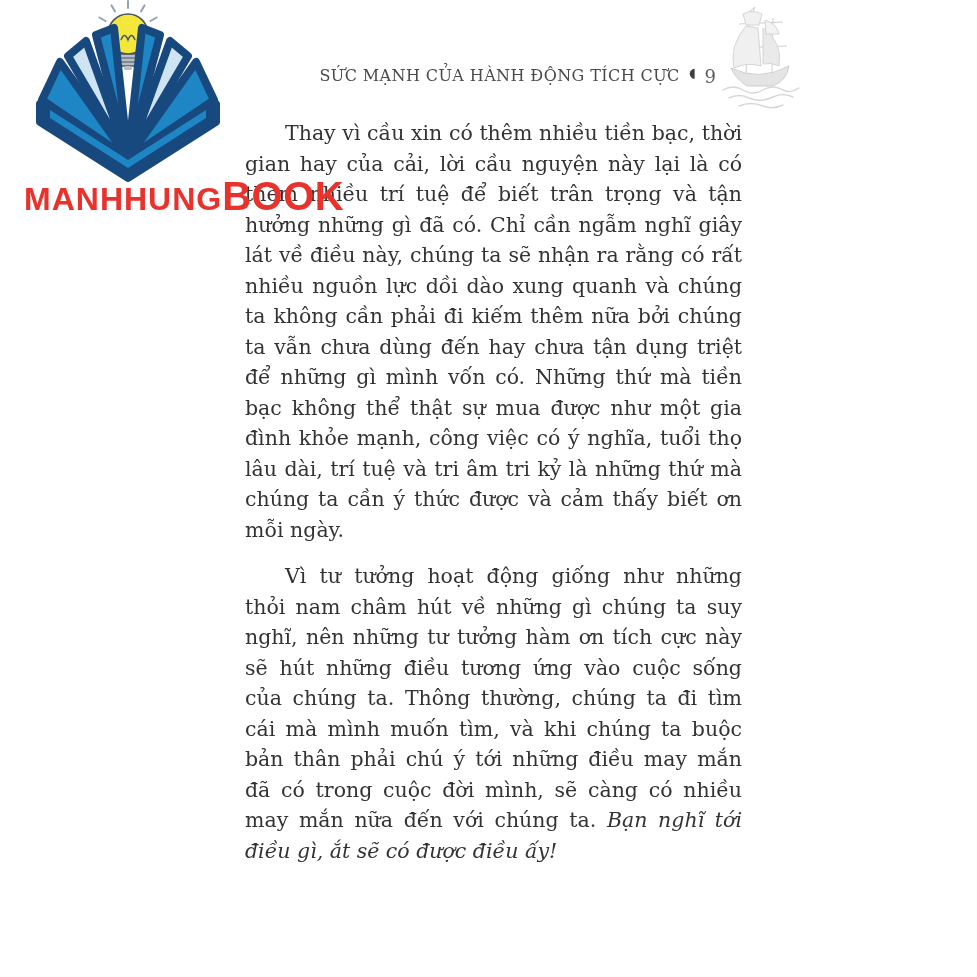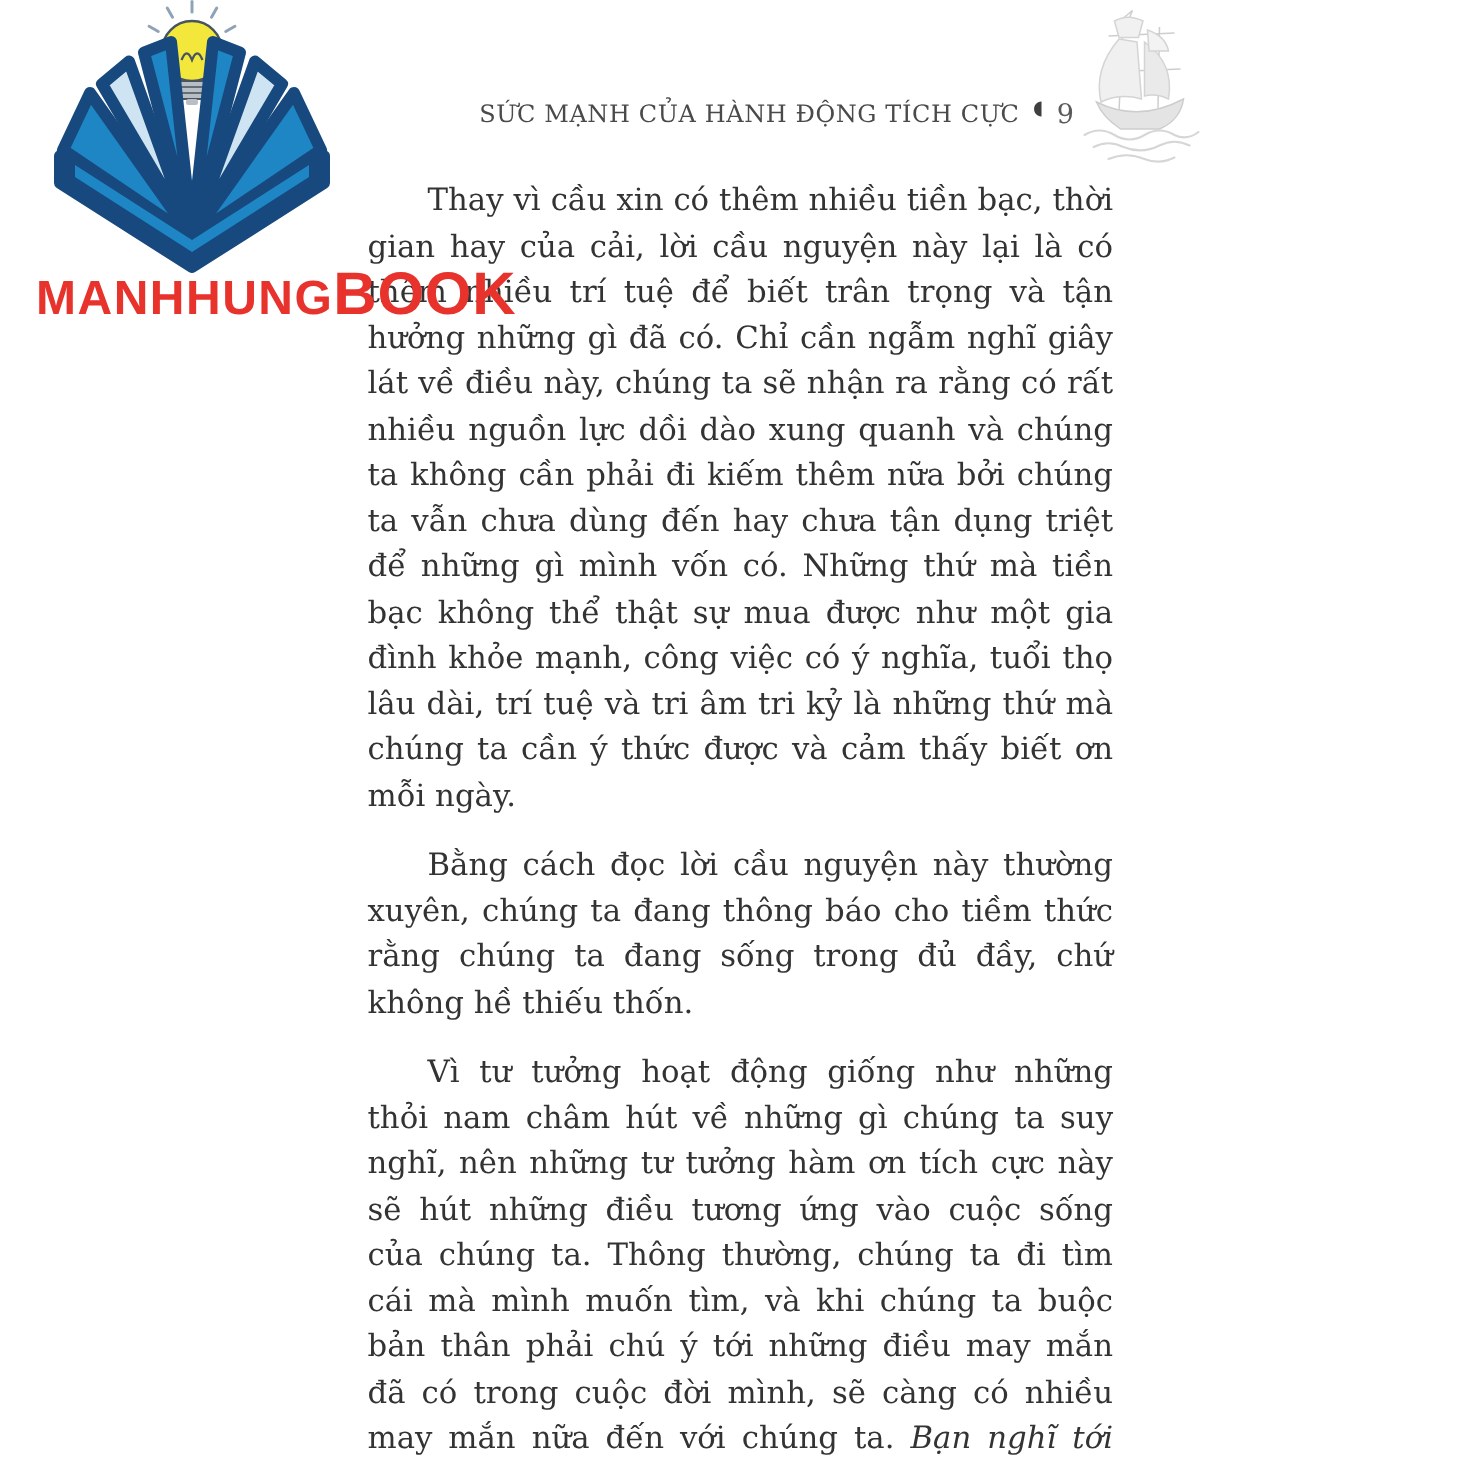--- a/index.html
+++ b/index.html
@@ -73,21 +73,20 @@
     <path d="M12,64 Q40,78 70,62 Q68,76 54,82 L28,82 Q16,74 12,64 Z" fill="#dcdcdc" stroke="#bdbdbd" stroke-width="1"></path>
     <g stroke="#c9c9c9" stroke-width="1.4" fill="none" stroke-linecap="round">
       <path d="M4,86 Q14,80 24,86 Q34,92 44,86 Q54,80 64,86 Q72,90 80,84"></path>
       <path d="M10,94 Q20,89 30,94 Q42,99 54,93 Q64,88 74,93"></path>
       <path d="M20,102 Q32,97 44,102 Q54,106 64,101"></path>
     </g>
   </svg>
 
   <div class="content">
     <p>Thay vì cầu xin có thêm nhiều tiền bạc, thời gian hay của cải, lời cầu nguyện này lại là có thêm nhiều trí tuệ để biết trân trọng và tận hưởng những gì đã có. Chỉ cần ngẫm nghĩ giây lát về điều này, chúng ta sẽ nhận ra rằng có rất nhiều nguồn lực dồi dào xung quanh và chúng ta không cần phải đi kiếm thêm nữa bởi chúng ta vẫn chưa dùng đến hay chưa tận dụng triệt để những gì mình vốn có. Những thứ mà tiền bạc không thể thật sự mua được như một gia đình khỏe mạnh, công việc có ý nghĩa, tuổi thọ lâu dài, trí tuệ và tri âm tri kỷ là những thứ mà chúng ta cần ý thức được và cảm thấy biết ơn mỗi ngày.</p>
-    <p>Bằng cách đọc lời cầu nguyện này thường xuyên, chúng ta đang thông báo cho tiềm thức rằng chúng ta đang sống trong đủ đầy, chứ không hề thiếu thốn.</p>
     <p><span>Vì tư tưởng hoạt động giống như những thỏi nam châm hút về những gì chúng ta suy nghĩ, nên những tư tưởng hàm ơn tích cực này sẽ hút những điều tương ứng vào cuộc sống của chúng ta. Thông thường, chúng ta đi tìm cái mà mình muốn tìm, và khi chúng ta buộc bản thân phải chú ý tới những điều may mắn đã có trong cuộc đời mình, sẽ càng có nhiều may mắn nữa đến với chúng ta.</span> <em>Bạn nghĩ tới điều gì, ắt sẽ có được điều ấy!</em></p>
 
   </div>
 
   <div class="logo">
     <svg class="mark" width="220" height="200" viewBox="0 0 220 200">
 
       <g stroke="#8fa3b8" stroke-width="2" stroke-linecap="round">
         <line x1="110" y1="8" x2="110" y2="1"></line>
         <line x1="97" y1="11.5" x2="93.5" y2="5.4"></line>

